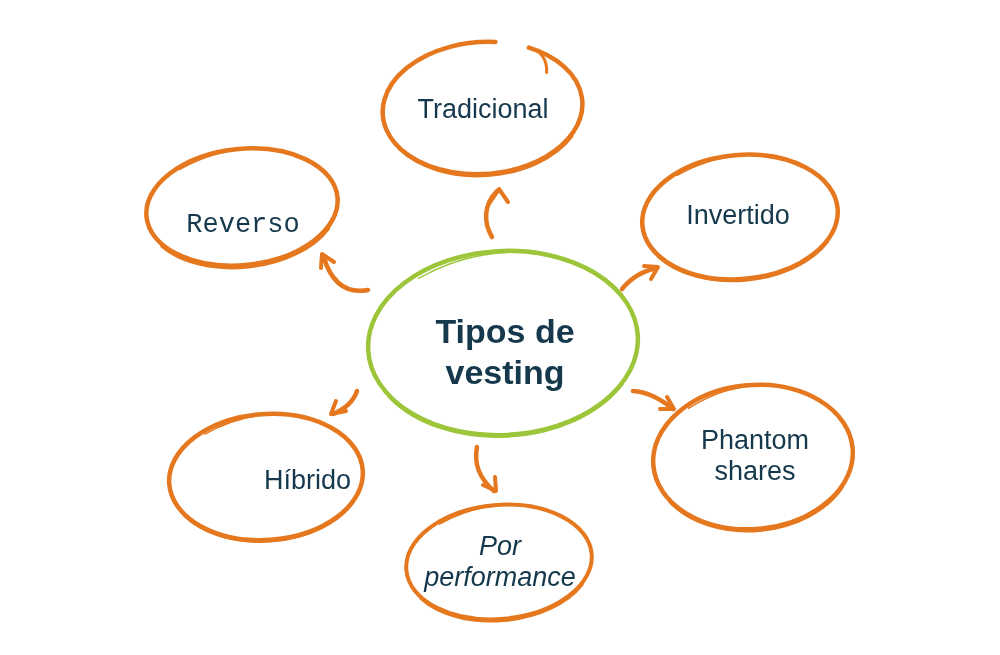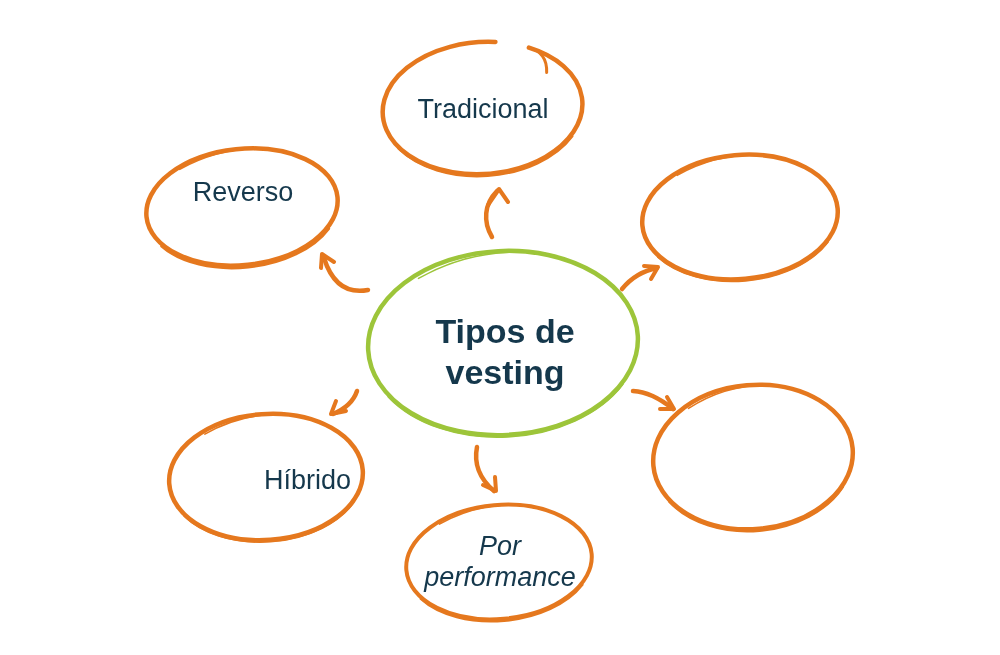--- a/index.html
+++ b/index.html
@@ -116,21 +116,23 @@
     <g>
       <path d="M 368 290 Q 336 296 324 258" class="stroke-o" stroke-width="4.5" stroke-linecap="round"></path>
       <path d="M 321 268 L 322 254 L 334 262" class="stroke-o" stroke-width="4" stroke-linecap="round" stroke-linejoin="round"></path>
     </g>
   </svg>
 
   <div class="node-label center-label" style="left:505px; top:352px; width:220px;">Tipos de vesting</div>
 
   <div class="node-label" style="left:483px; top:110px; width:180px;">Tradicional</div>
 
+  <div class="node-label" style="left:738px; top:216px; width:170px;">Invertido</div>
 
+  <div class="node-label" style="left:755px; top:456px; width:150px;">Phantom shares</div>
 
   <div class="node-label" style="left:500px; top:562px; width:170px;font-style:italic;">Por performance</div>
 
   <div class="node-label" style="left:266px; top:481px; width:170px;text-align:right;">Híbrido</div>
 
-  <div class="node-label" style="left:243px; top:193px; width:170px;">Reverso</div>
+  <div class="node-label" style="left:243px; top:226px; width:170px;font-family:Liberation Mono, monospace;">Reverso</div>
 
 </div>
 
 </body></html>

